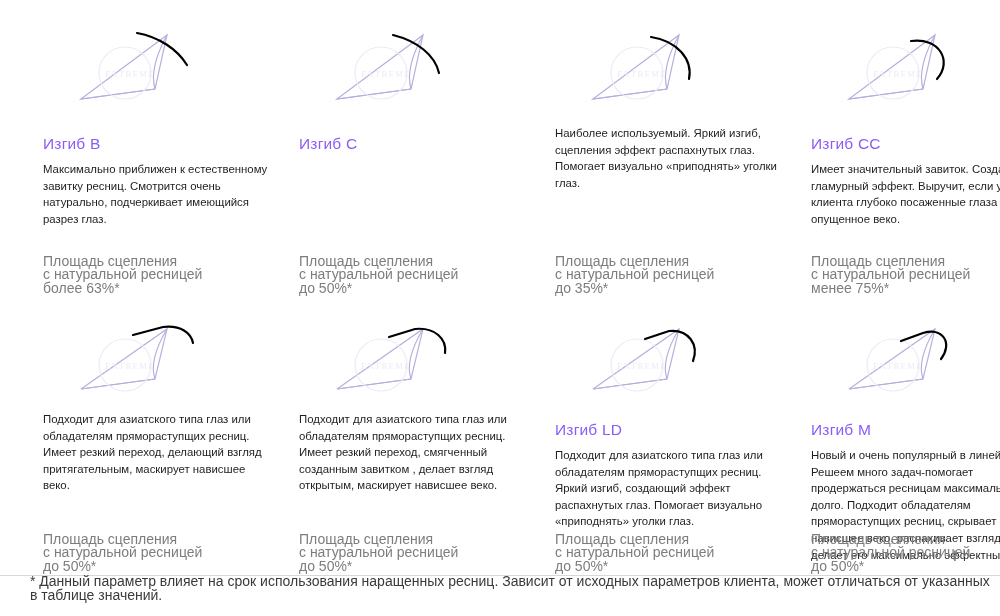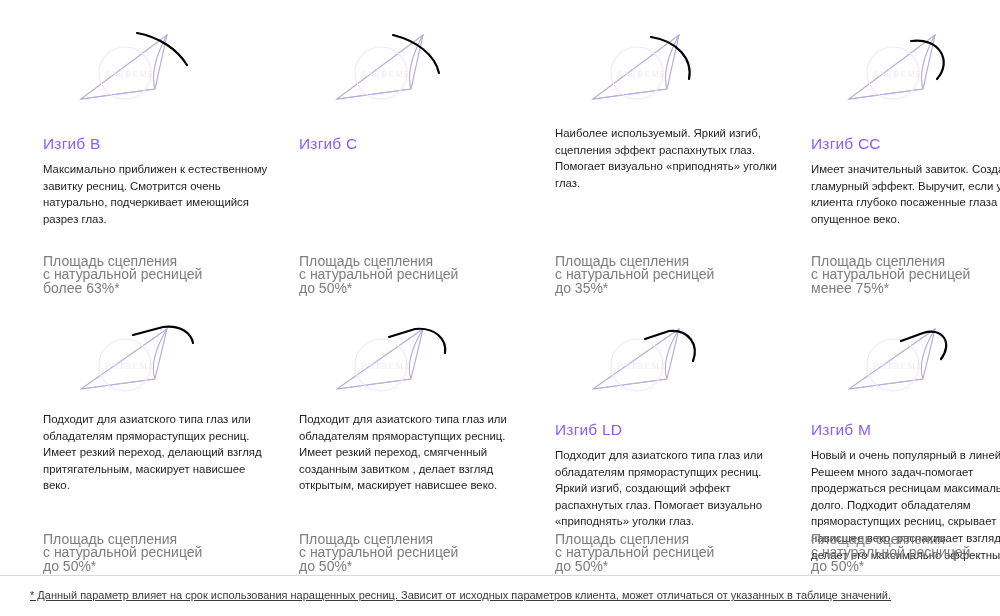--- a/index.html
+++ b/index.html
@@ -66,24 +66,23 @@
     line-height: 13.4px;
     color: #7d7d7d;
   }
   .area-block .ln {
     display: block;
   }
   .footnote {
     position: absolute;
     left: 30px;
     bottom: 14px;
-    font-size: 11px;
+    font-size: 14px;
     color: #3a3a3a;
     line-height: 14px;
-    text-decoration: underline;
   }
   .hr {
     position: absolute;
     left: 0;
     right: 0;
     bottom: 40px;
     border-top: 1px solid #d8d8d8;
   }
   
   .wm {

